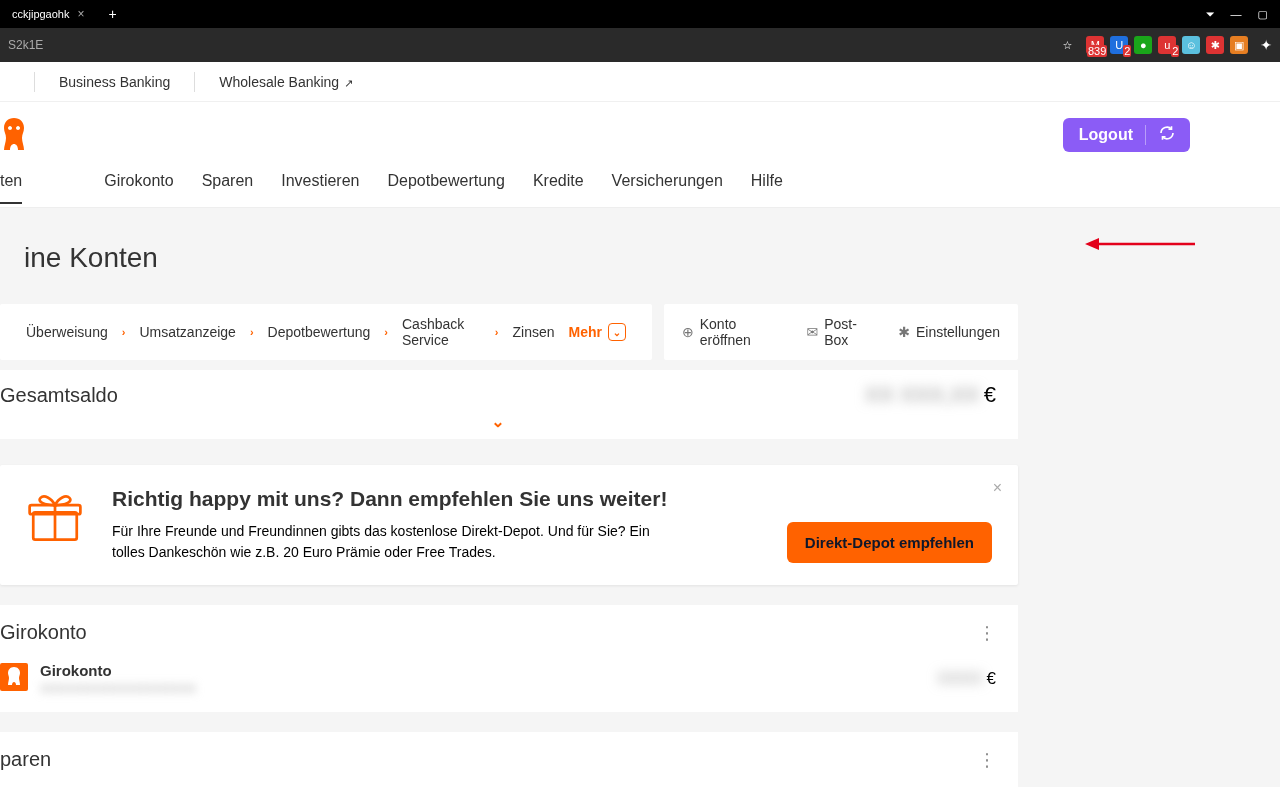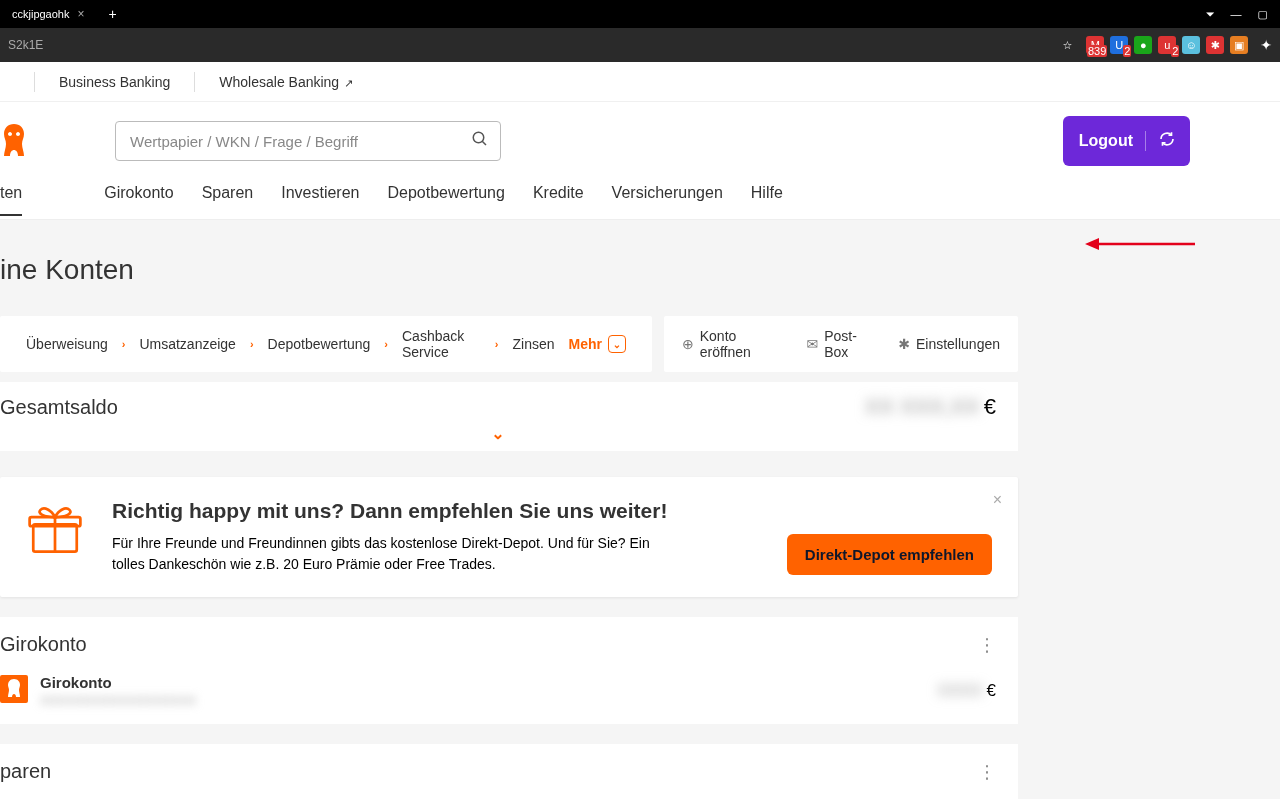--- a/index.html
+++ b/index.html
@@ -34,35 +34,35 @@
     
     
     .header-row { display: flex; align-items: center; padding: 14px 0 14px 0; gap: 20px; }
     .logo { width: 28px; height: 38px; margin-left: 0; }
     .logo svg { width: 28px; height: 38px; }
     .search-wrap { position: relative; margin-left: 67px; flex-shrink: 0; }
     .search-input { width: 386px; height: 40px; border: 1px solid #bbb; border-radius: 4px; padding: 0 44px 0 14px; font-size: 15px; color: #333; outline: none; }
     .search-input::placeholder { color: #888; }
     .search-icon { position: absolute; right: 12px; top: 50%; transform: translateY(-50%); color: #555; }
     .header-right { margin-left: auto; display: flex; align-items: center; gap: 16px; padding-right: 90px; }
-    .logout-btn { background: #6d28d9; color: #fff; border: none; border-radius: 6px; height: 50px; display: flex; align-items: center; padding: 0 14px 0 16px; font-size: 16px; font-weight: bold; cursor: pointer; gap: 12px; }
+    .logout-btn { background: #8b5cf6; color: #fff; border: none; border-radius: 6px; height: 34px; display: flex; align-items: center; padding: 0 14px 0 16px; font-size: 16px; font-weight: bold; cursor: pointer; gap: 12px; }
     .logout-sep { width: 1px; height: 20px; background: rgba(255,255,255,0.4); }
     .refresh-icon svg { width: 18px; height: 18px; }
     .arrow-annotation { position: absolute; left: 1085px; top: 132px; }
     .arrow-annotation svg { width: 110px; height: 20px; }
     
     
     .main-nav { display: flex; align-items: center; gap: 28px; padding: 0 0 0 0; height: 40px; border-bottom: 1px solid #eee; }
     .main-nav a { color: #333; font-size: 16px; text-decoration: none; padding-bottom: 12px; border-bottom: 2px solid transparent; }
     .main-nav a.active { color: #333; border-bottom: 2px solid #333; }
     .main-nav a:first-child { margin-left: 0; }
     
     
     .content-area { background: #f5f5f5; padding: 34px 0 0 0; }
-    .page-title { font-size: 28px; color: #333; margin-left: 0; margin-bottom: 30px; font-weight: normal; }
+    .page-title { font-size: 28px; color: #333; margin-left: 0; margin-bottom: 30px; font-weight: normal; padding-left: 24px; }
     
     .action-row { display: flex; gap: 12px; margin-bottom: 8px; }
     .action-left { background: #fff; display: flex; align-items: center; padding: 12px 26px; gap: 14px; font-size: 14px; border-radius: 2px; flex: 0 0 auto; }
     .action-left a { color: #333; text-decoration: none; }
     .action-sep { color: #ff6200; font-weight: bold; font-size: 11px; }
     .mehr { color: #ff6200; font-weight: bold; margin-left: auto; display: flex; align-items: center; gap: 6px; }
     .mehr-chevron { width: 18px; height: 18px; border: 1.5px solid #ff6200; border-radius: 4px; display: inline-flex; align-items: center; justify-content: center; color: #ff6200; font-size: 10px; }
     .action-right { background: #fff; display: flex; align-items: center; padding: 12px 18px; gap: 22px; font-size: 14px; border-radius: 2px; }
     .action-right a { color: #333; text-decoration: none; display: flex; align-items: center; gap: 6px; }
     .action-right .ico { color: #777; }
@@ -133,27 +133,20 @@
   <a href="#">Business Banking</a>
   <div class="divider"></div>
   <a href="#"><span>Wholesale Banking</span><span class="ext-link-icon"> ↗</span></a>
 </div>
 
 <div class="header-row" style="position:relative;">
   <div class="logo">
     <svg viewBox="0 0 28 38">
         <path fill="#ff6200" d="M14 2 C8 2 4 6 4 12 C4 16 6 18 6 22 C6 26 4 30 4 34 L10 34 C10 30 12 28 14 28 C16 28 18 30 18 34 L24 34 C24 30 22 26 22 22 C22 18 24 16 24 12 C24 6 20 2 14 2 Z M10 10 C11 10 12 11 12 12 C12 13 11 14 10 14 C9 14 8 13 8 12 C8 11 9 10 10 10 Z M18 10 C19 10 20 11 20 12 C20 13 19 14 18 14 C17 14 16 13 16 12 C16 11 17 10 18 10 Z"></path>
       </svg>
-  </div>
-  <div class="search-wrap">
-    <input class="search-input" type="text" placeholder="Wertpapier / WKN / Frage / Begriff" style="">
-    <span class="search-icon"><svg width="18" height="18" viewBox="0 0 24 24" fill="none" stroke="#555" stroke-width="2">
-          <circle cx="10" cy="10" r="7"></circle>
-          <line x1="20" y1="20" x2="15" y2="15"></line>
-        </svg></span>
   </div>
   <div class="header-right">
     <button class="logout-btn">
       <span>Logout</span>
       <span class="logout-sep"></span>
       <span class="refresh-icon"><svg viewBox="0 0 24 24" fill="none" stroke="#fff" stroke-width="2.2">
             <path d="M4 12 a8 8 0 0 1 14 -5 M20 12 a8 8 0 0 1 -14 5"></path>
             <polyline points="18 3 18 7 14 7"></polyline>
             <polyline points="6 21 6 17 10 17"></polyline>
           </svg></span>

